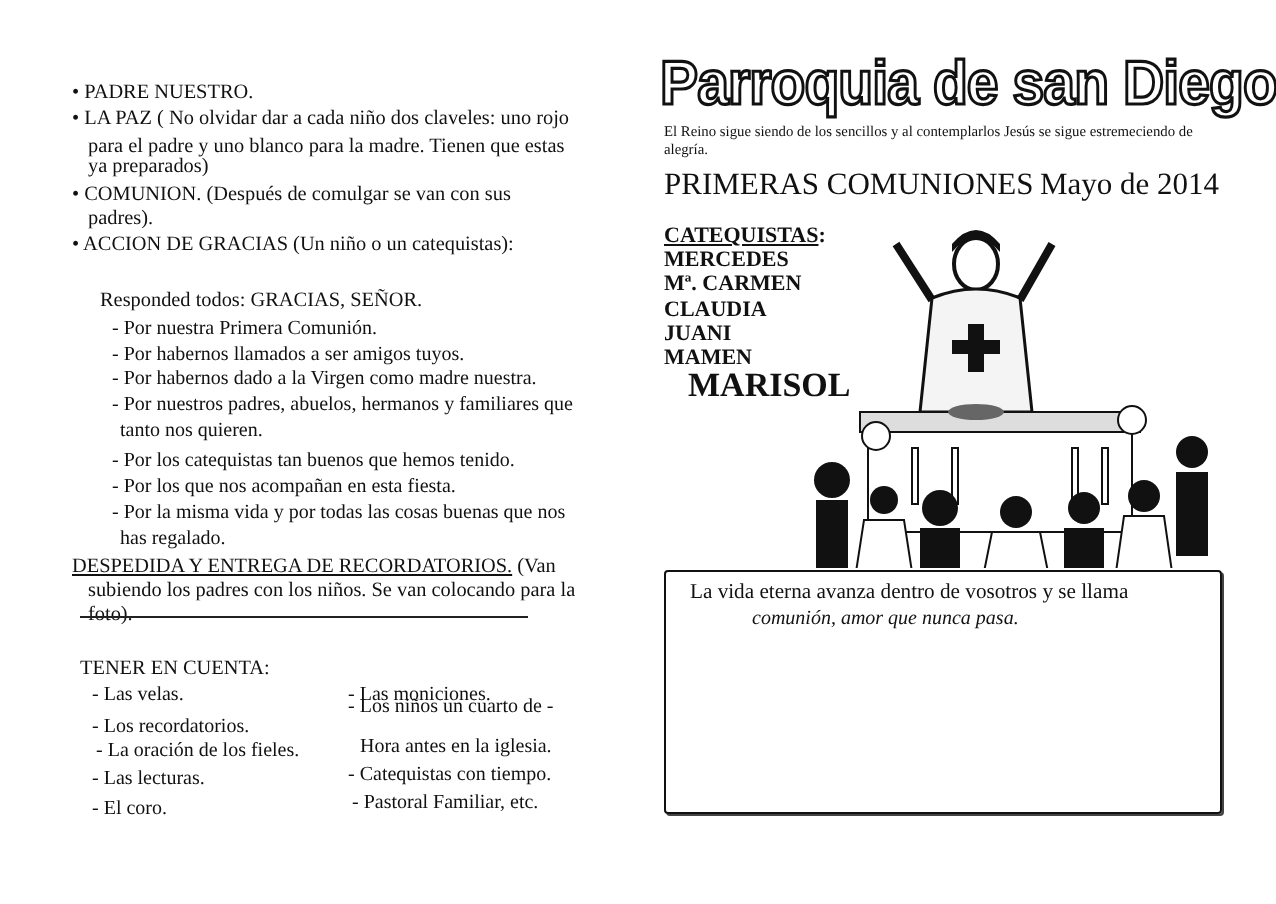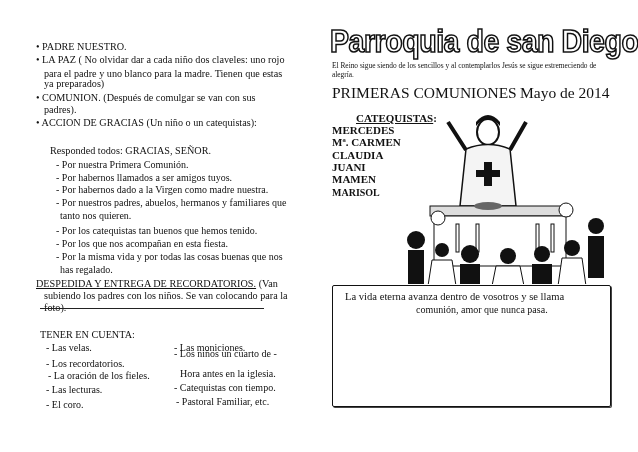--- a/index.html
+++ b/index.html
@@ -8,25 +8,25 @@
     .left { font-size:10.2px; line-height:12.6px; }
     .b { font-weight:normal; }
     .line { white-space:nowrap; }
     .bullet-row { position:absolute; left:36px; width:270px; }
     .dash { position:absolute; left:56px; white-space:nowrap; font-size:10px; }
     .title { left:330px; top:24px; font-family:"Liberation Sans", sans-serif; font-weight:bold; font-size:31px; letter-spacing:-0.5px; color:#fff; -webkit-text-stroke:1.6px #111; white-space:nowrap; transform:scaleX(0.92); transform-origin:left top; }
     .intro { left:332px; top:61px; width:280px; font-size:7.4px; line-height:9px; }
     .heading { left:332px; top:84px; font-size:15.5px; white-space:nowrap; }
     .date { left:520px; top:84px; font-size:15.5px; white-space:nowrap; }
     .cat { left:332px; top:112px; font-weight:bold; font-size:11px; line-height:12.2px; }
-    .cat .u { text-decoration:underline;margin-left:24px; }
-    .cat .big { font-size:10px; line-height:15px; }
+    .cat .u { text-decoration:underline; }
+    .cat .big { font-size:17px; line-height:15px;margin-left:12px; }
     .box { left:332px; top:285px; width:277px; height:120px; border:1.6px solid #111; border-radius:2px; box-shadow:1px 1px 0 #444; }
     .q1 { position:absolute; left:12px; top:5px; font-size:10.6px; white-space:nowrap; }
-    .q1b { position:absolute; left:43px; top:18px; font-size:10px; white-space:nowrap;margin-left:40px; }
+    .q1b { position:absolute; left:43px; top:18px; font-size:10px; font-style:italic; white-space:nowrap; }
     .q2 { position:absolute; left:4px; top:37px; font-size:10px; font-style:italic; line-height:12.5px; white-space:nowrap; }
     .q3 { position:absolute; left:0; right:0; top:72px; font-weight:bold; font-size:12.4px; line-height:15px; text-align:center; }
     hr.sep { position:absolute; left:40px; top:308px; width:224px; border:none; border-top:1.5px solid #222; margin:0; }
     .illu { left:396px; top:114px; width:210px; height:170px; }
   </style>
 </head>
 <body>
 
 <div class="left">
   <div class="bullet-row line" style="top:41px"><span class="b">• PADRE NUESTRO</span><span>.</span></div>

